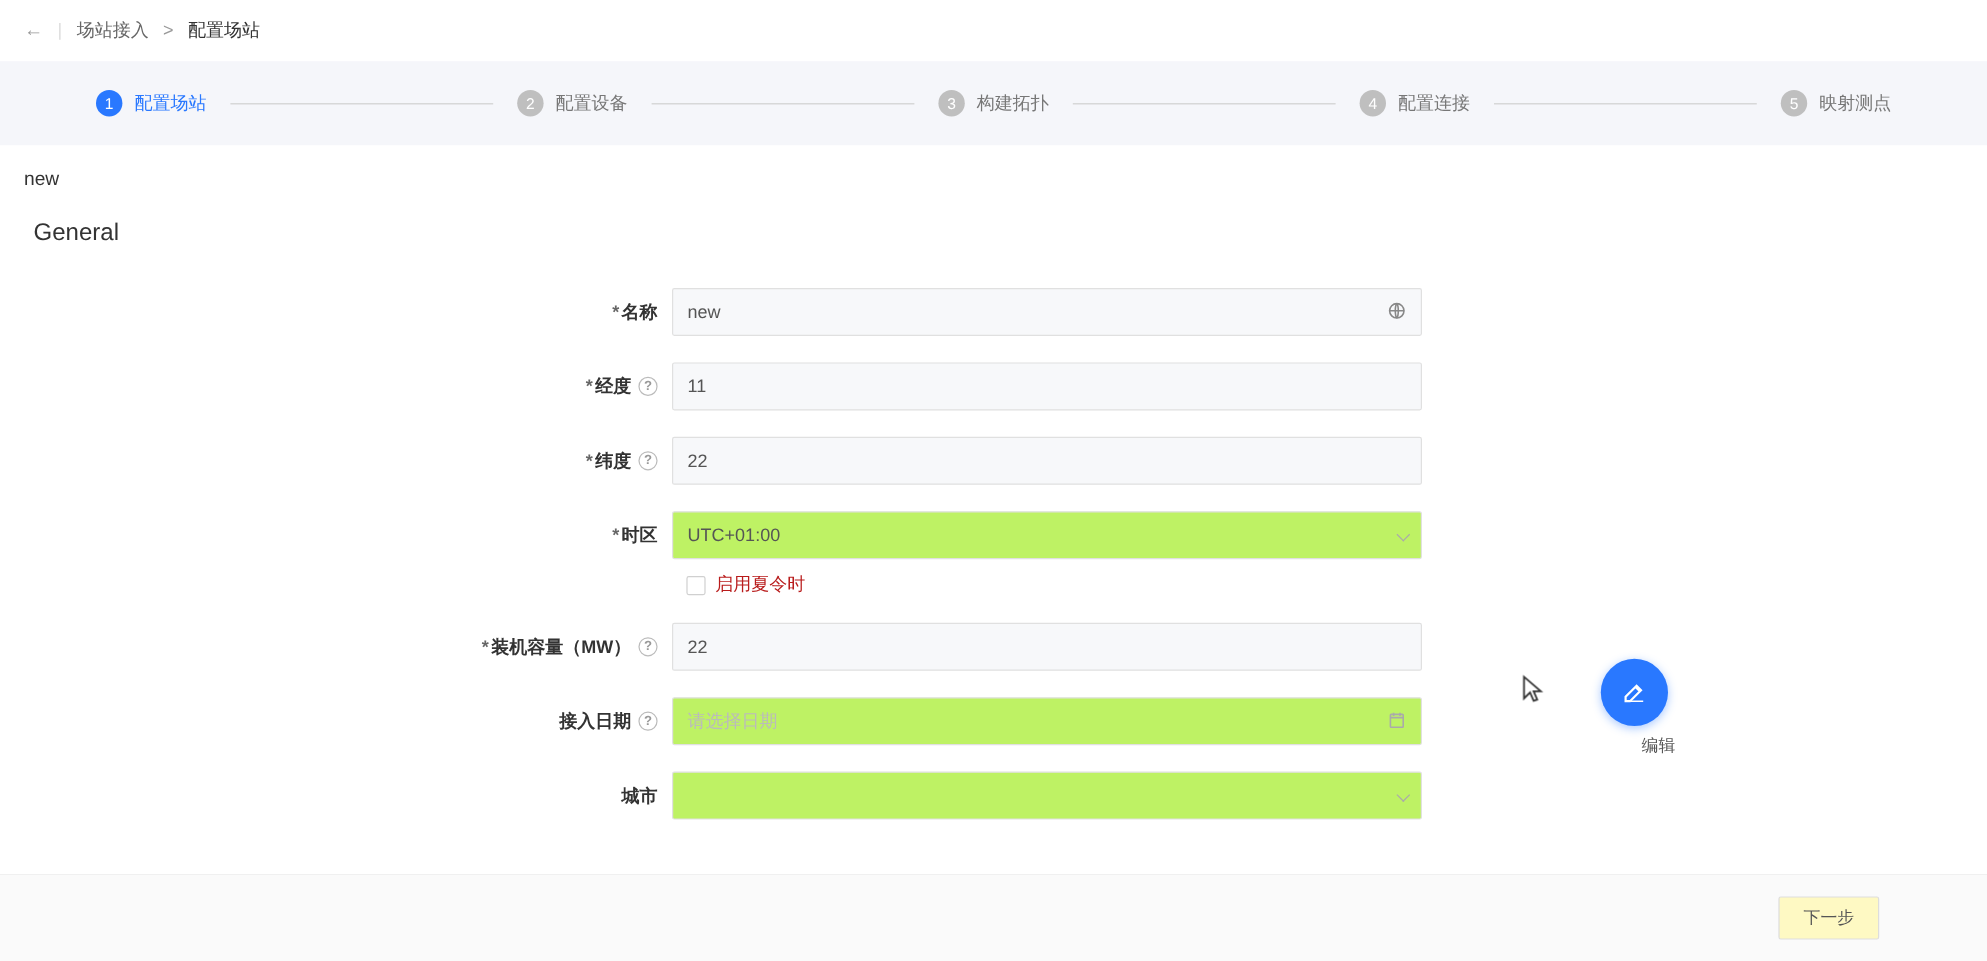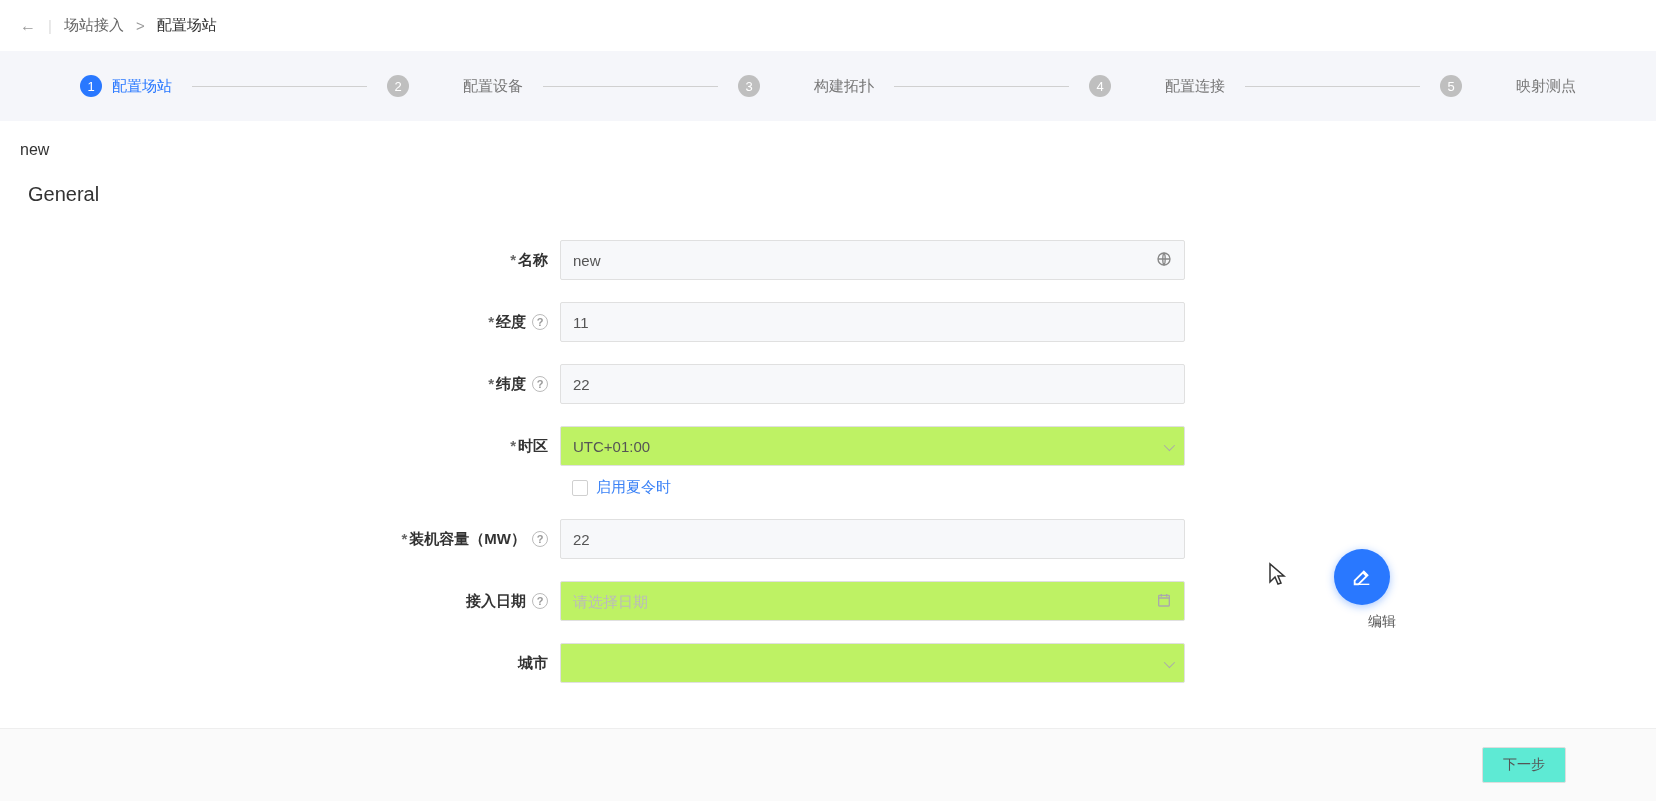--- a/index.html
+++ b/index.html
@@ -69,21 +69,20 @@
       color: #fff;
     }
     .step-label {
       font-size: 15px;
     }
     .step.active .step-label {
       color: #2978ff;
     }
     .step.inactive .step-label {
       color: #777;
-      margin-left: 44px;
     }
     .step-line {
       flex: 1;
       height: 1px;
       background: #d0d0d0;
       margin: 0 20px;
     }
     .page-title {
       padding: 20px 20px 10px;
       font-size: 16px;
@@ -163,21 +162,21 @@
       flex-shrink: 0;
       margin-left: 8px;
     }
     .checkbox-row {
       display: flex;
       align-items: center;
       gap: 8px;
       margin-left: 532px;
       margin-top: -10px;
       margin-bottom: 22px;
-      color: #3b82f6;
+      color: #b91c1c;
       font-size: 15px;
     }
     .checkbox-box {
       width: 16px;
       height: 16px;
       border: 1px solid #d0d0d0;
       border-radius: 2px;
       background: #fff;
       cursor: pointer;
     }
@@ -215,21 +214,21 @@
       bottom: 0;
       left: 0;
       right: 0;
       background: #fafafa;
       border-top: 1px solid #eee;
       padding: 18px 90px;
       display: flex;
       justify-content: flex-end;
     }
     .next-btn {
-      background: #5eead4;
+      background: #fef9c3;
       border: 1px solid #ddd;
       padding: 8px 20px;
       font-size: 14px;
       color: #555;
       cursor: pointer;
       border-radius: 2px;
     }
     .cursor-pointer {
       position: fixed;
       left: 1268px;

